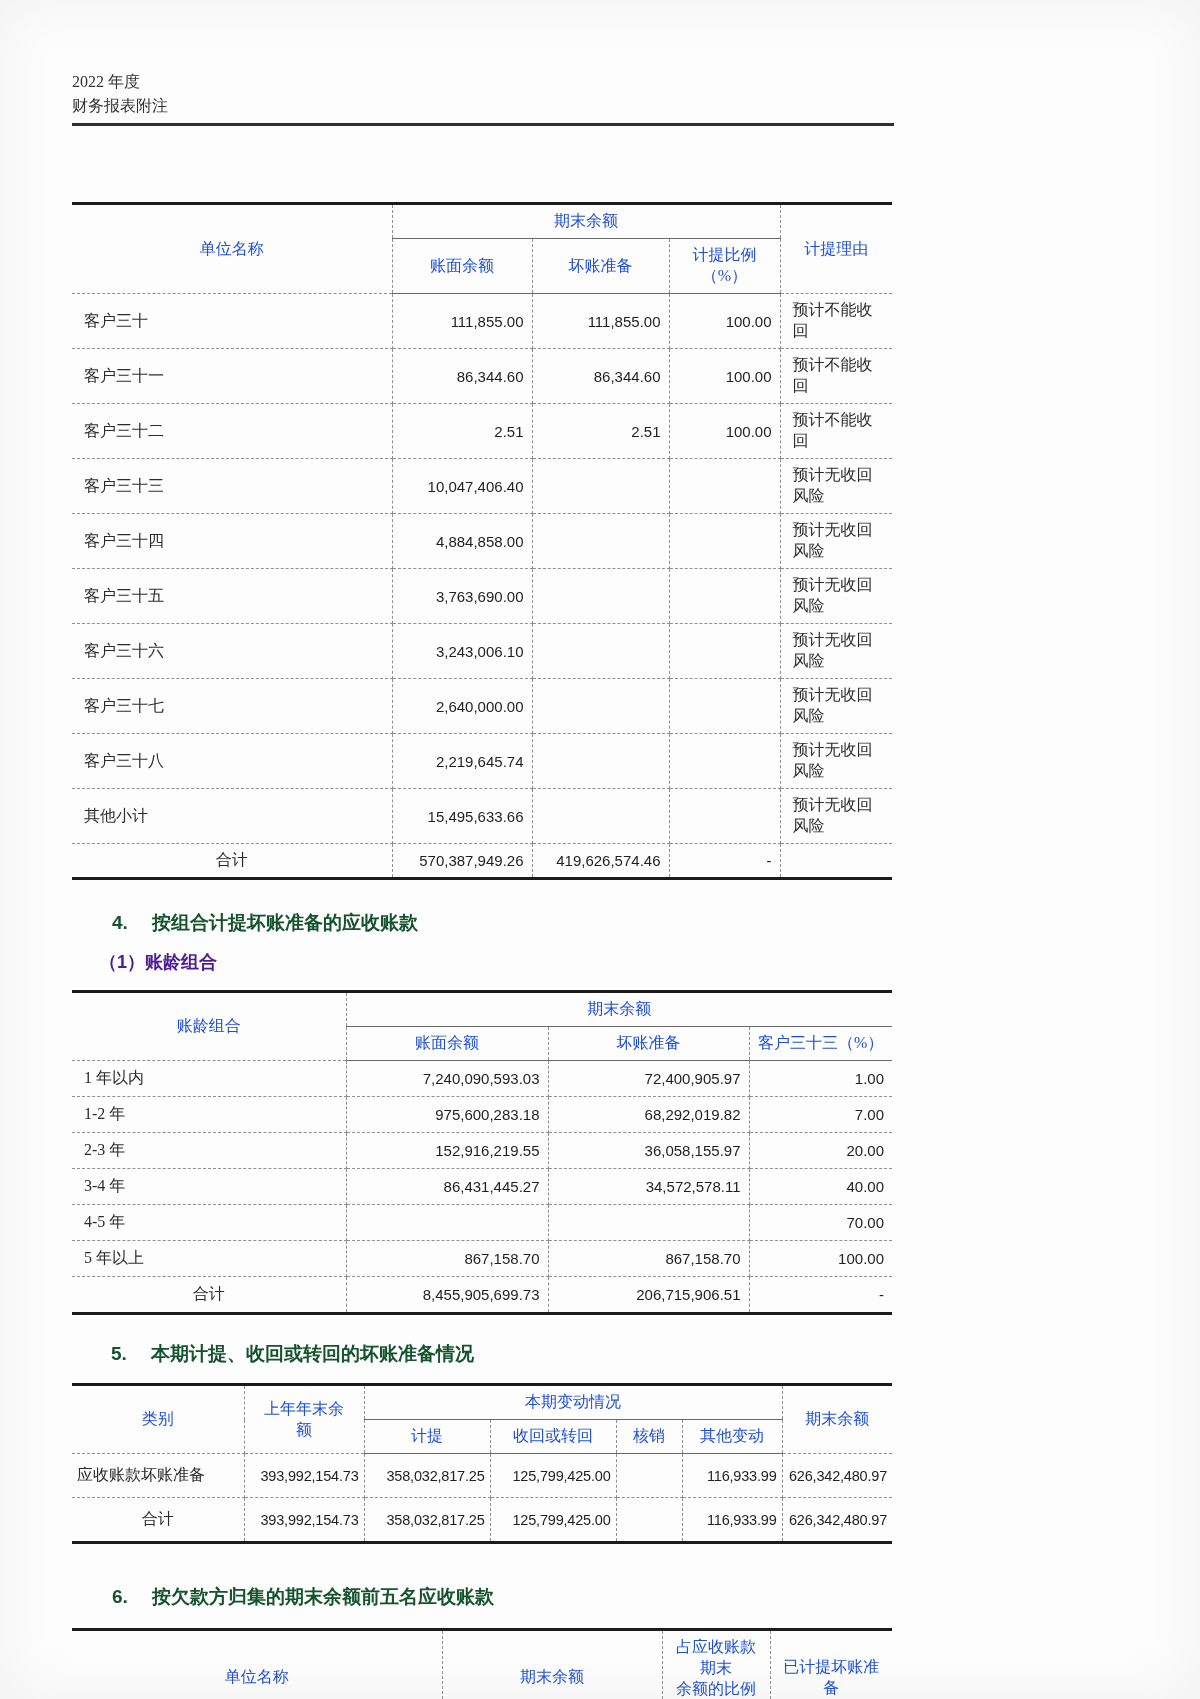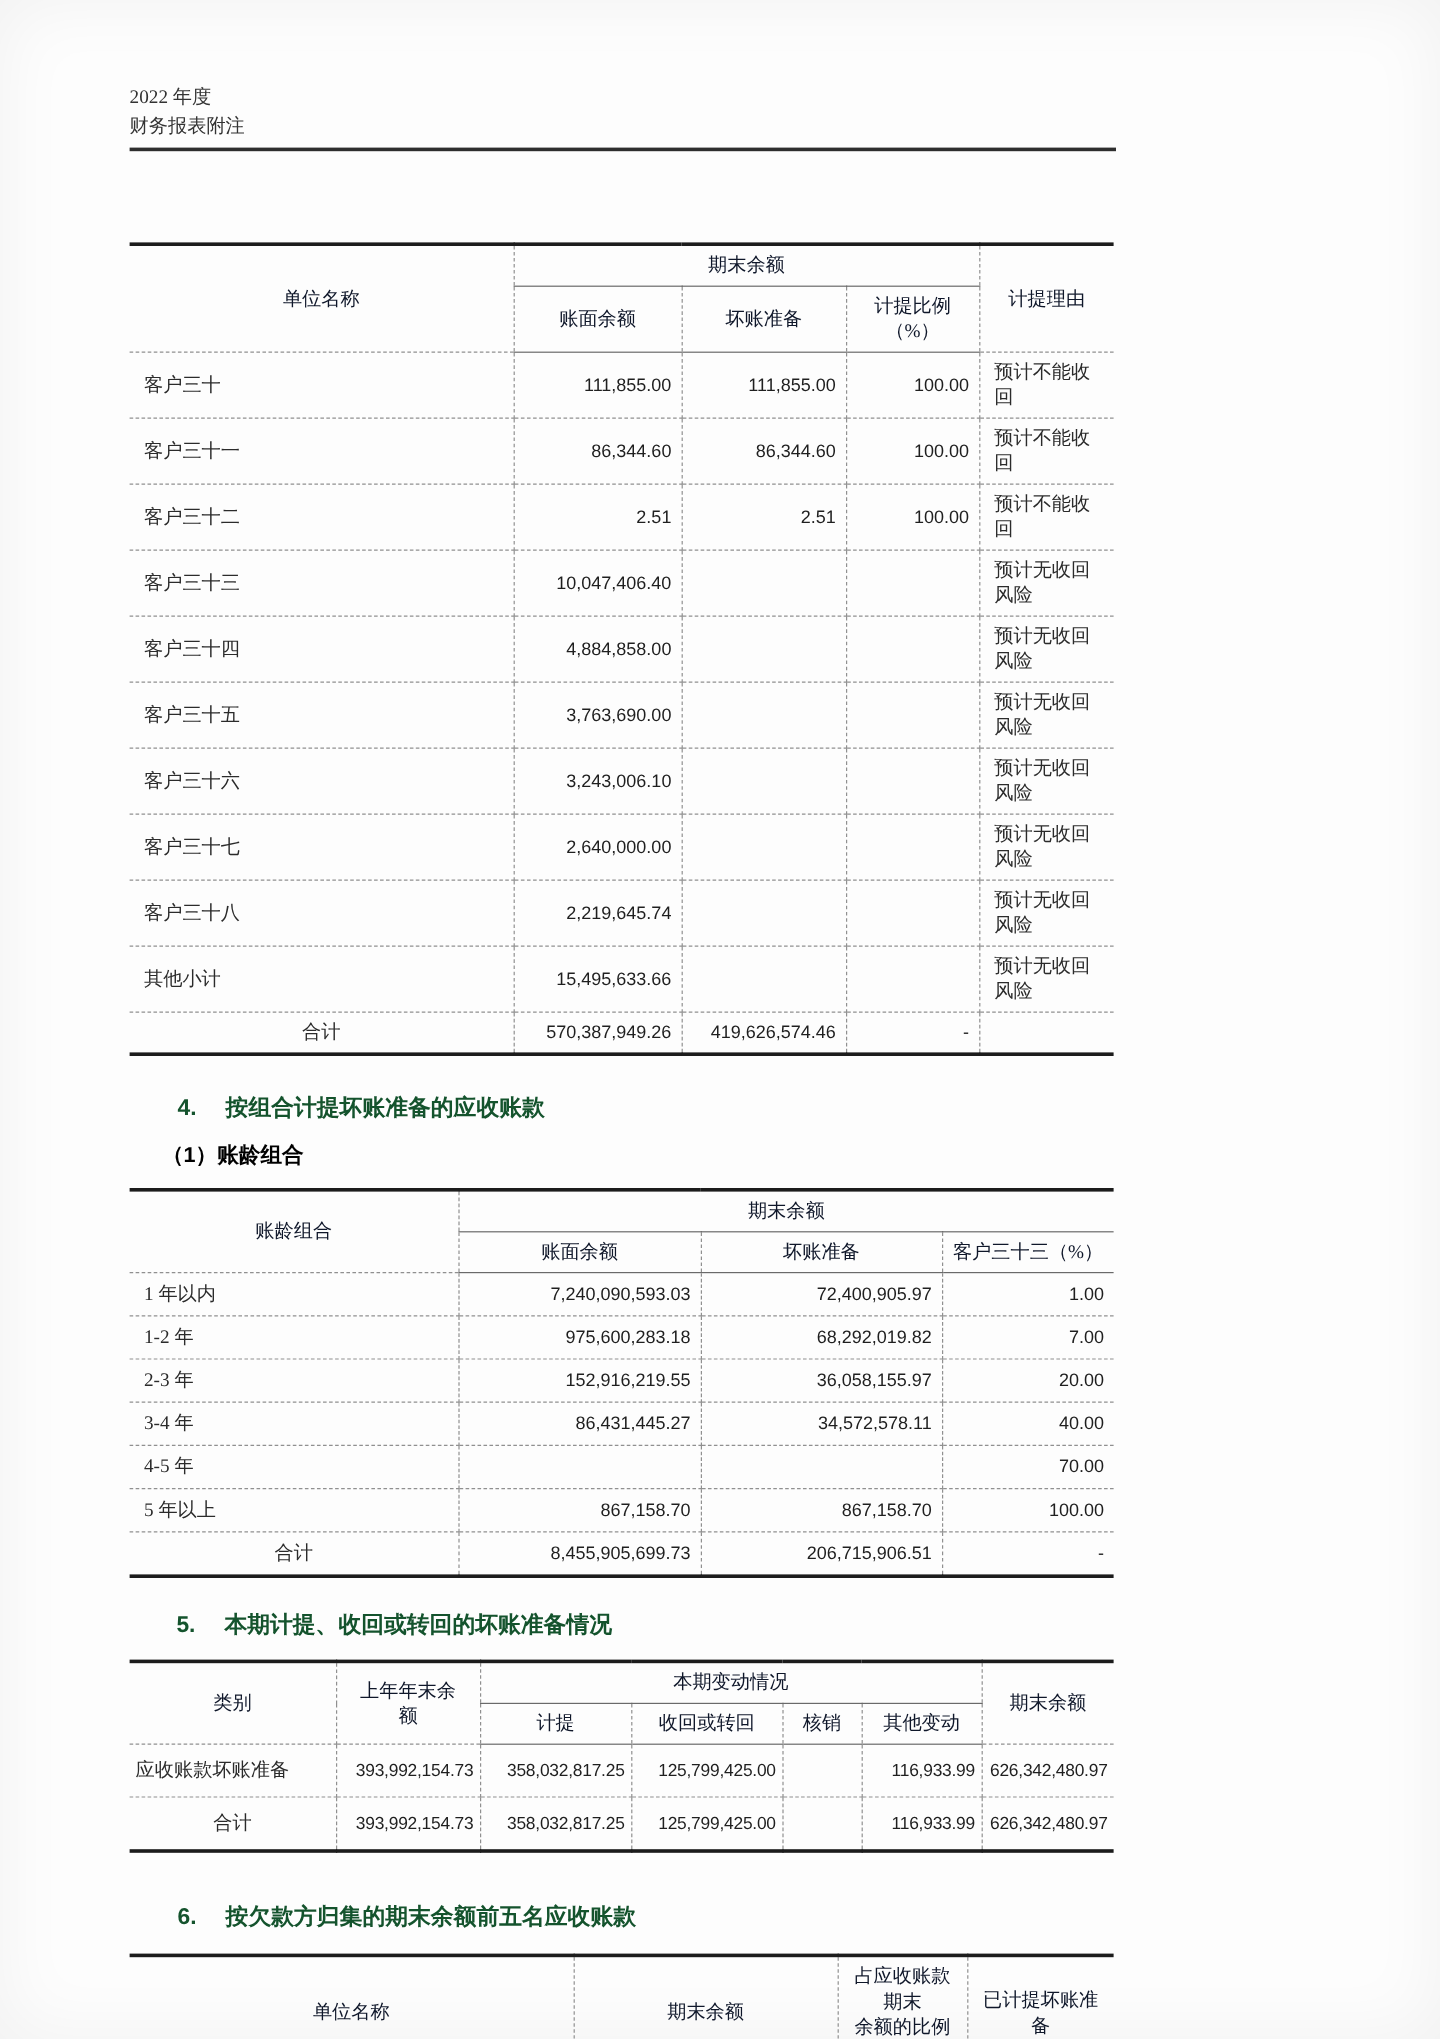--- a/index.html
+++ b/index.html
@@ -3,41 +3,41 @@
 <meta charset="utf-8">
 <style>
   html,body { margin:0; padding:0; }
   body {
     width:1200px; height:1699px;
     background:#fdfdfd;
     font-family:"Liberation Serif","DejaVu Serif",serif;
     color:#2b2b2b;
     box-shadow: inset 0 0 60px rgba(0,0,0,0.05);
   }
-  .page { box-sizing:border-box; width:1200px; height:1235px; padding:70px 215px 0 108px; }
+  .page { box-sizing:border-box; width:1200px; height:1235px; padding:70px 215px 0 72px; }
 
   
   .hdr { font-size:16px; line-height:1.5; color:#333; }
   .header-rule { border-bottom:3px solid #2e2e2e; margin-top:5px; width:822px; }
 
   
   .sec { font-family:"Liberation Sans","DejaVu Sans",sans-serif; font-weight:bold; font-size:19px; color:#14532d; margin-left:40px; }
   .secnum { display:inline-block; min-width:22px; margin-right:18px; }
-  .subsec { font-family:"Liberation Sans","DejaVu Sans",sans-serif; font-weight:bold; font-size:18px; color:#000000; margin-left:27px; margin-top:14px; }
+  .subsec { font-family:"Liberation Sans","DejaVu Sans",sans-serif; font-weight:bold; font-size:18px; color:#4c1d95; margin-left:27px; margin-top:14px; }
 
   
   table.tbl {
     border-collapse:collapse; table-layout:fixed; width:820px;
     border-top:3px solid #1c1c1c; border-bottom:3px solid #1c1c1c;
     font-size:16px;
   }
   .tbl th, .tbl td { border:1px dashed #909090; font-weight:normal; overflow:hidden; vertical-align:middle; }
   .tbl tr > *:first-child { border-left:none; }
   .tbl tr > *:last-child  { border-right:none; }
-  .tbl th { text-align:center; padding:6px 6px; color:#0f172a; }
+  .tbl th { text-align:center; padding:6px 6px; color:#1d4ed8; }
   .tbl thead .group { border-bottom:1px solid #6a6a6a; }
   .tbl thead tr:last-child th { border-bottom:1px solid #6a6a6a; }
   .tbl td { padding:6px 8px; }
   .l { text-align:left; }
   .r { text-align:right; }
   .c { text-align:center; }
   .pre { white-space:pre-line; }
   .num { font-family:"Liberation Sans","DejaVu Sans",sans-serif; font-size:15px; color:#1f1f1f; }
   .t1 td, .t2 td { height:21px; }
   .t1 td.l, .t2 td.l { padding-left:12px; }

